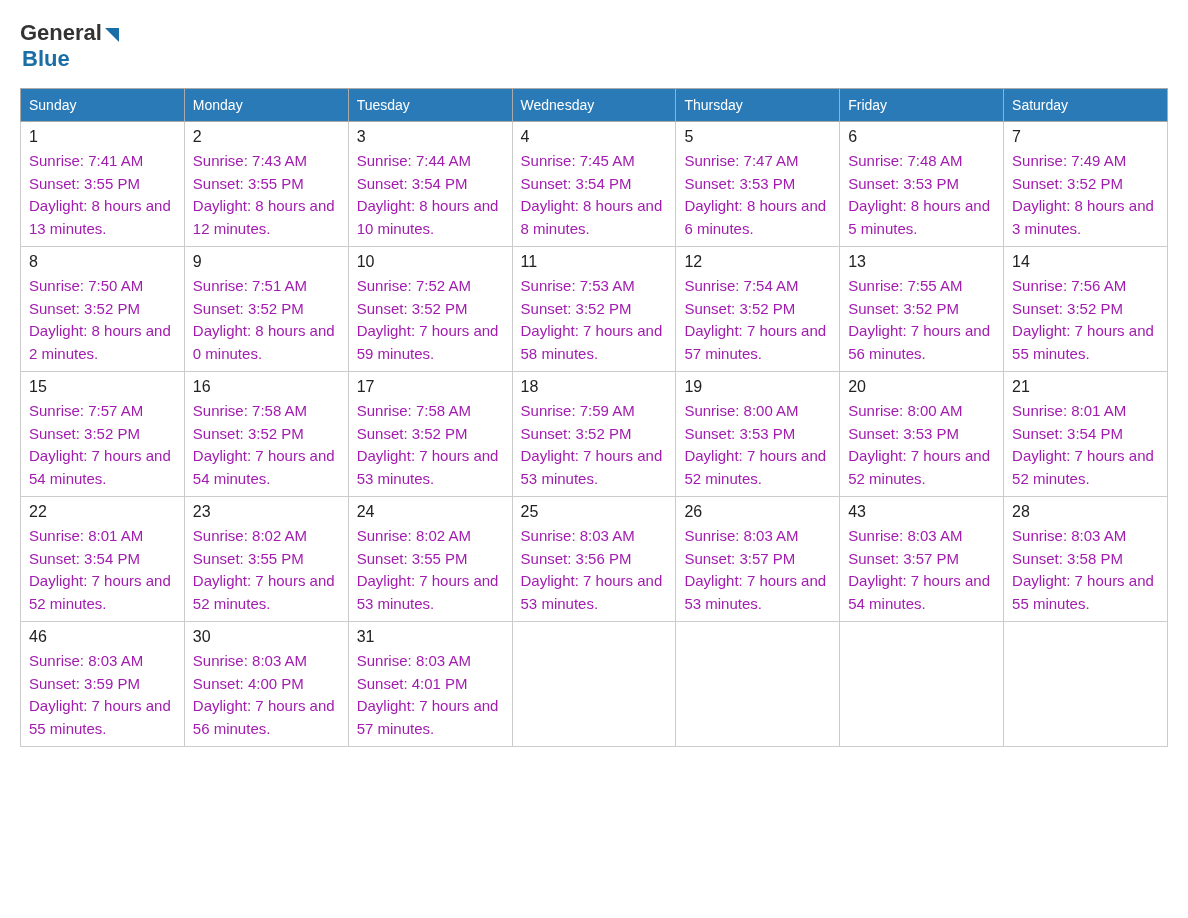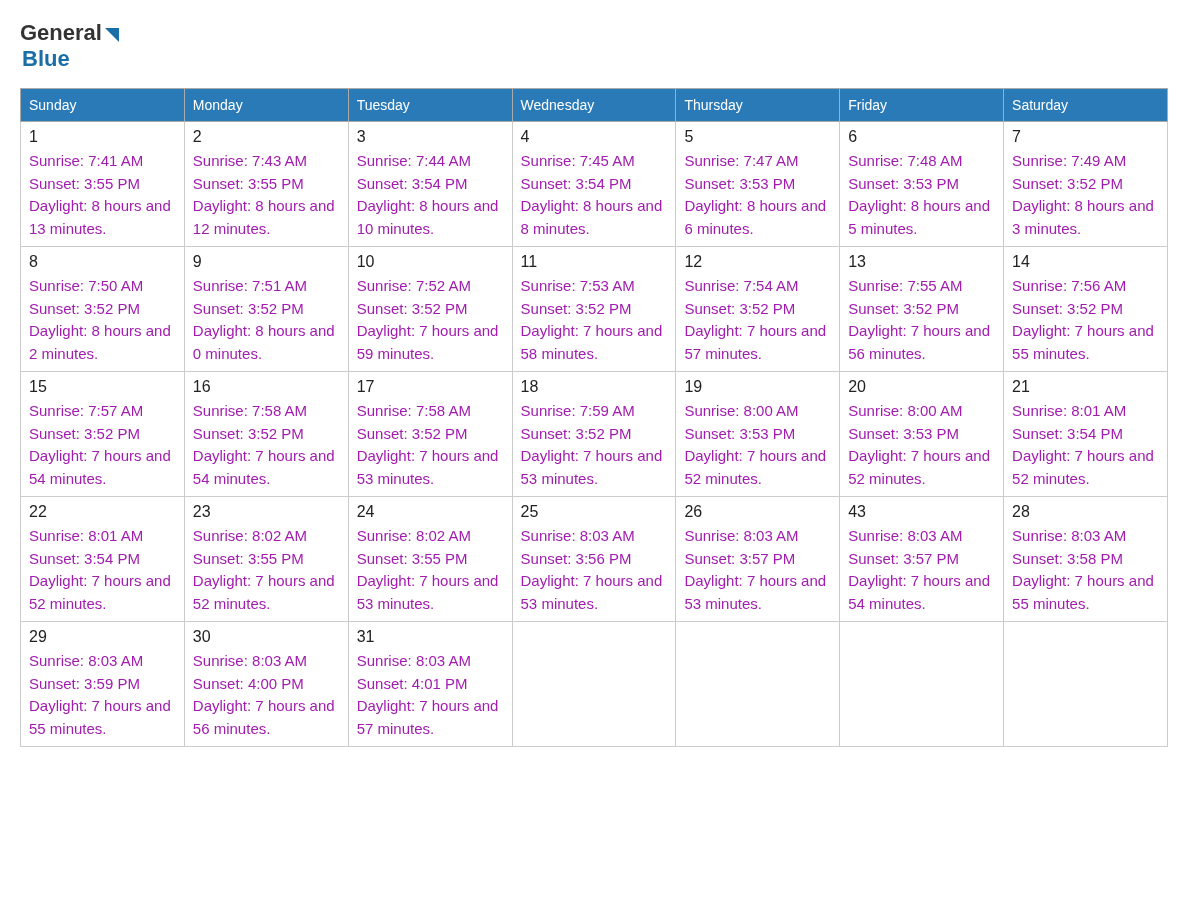--- a/index.html
+++ b/index.html
@@ -238,21 +238,21 @@
           <div class="day-number">43</div>
         <div class="day-info">Sunrise: 8:03 AM<br>Sunset: 3:57 PM<br>Daylight: 7 hours and 54 minutes.</div>
         </td>
         <td>
           <div class="day-number">28</div>
         <div class="day-info">Sunrise: 8:03 AM<br>Sunset: 3:58 PM<br>Daylight: 7 hours and 55 minutes.</div>
         </td>
       </tr>
       <tr>
         <td>
-          <div class="day-number">29</div>
+          <div class="day-number">46</div>
         <div class="day-info">Sunrise: 8:03 AM<br>Sunset: 3:59 PM<br>Daylight: 7 hours and 55 minutes.</div>
         </td>
         <td>
           <div class="day-number">30</div>
         <div class="day-info">Sunrise: 8:03 AM<br>Sunset: 4:00 PM<br>Daylight: 7 hours and 56 minutes.</div>
         </td>
         <td>
           <div class="day-number">31</div>
         <div class="day-info">Sunrise: 8:03 AM<br>Sunset: 4:01 PM<br>Daylight: 7 hours and 57 minutes.</div>
         </td>

